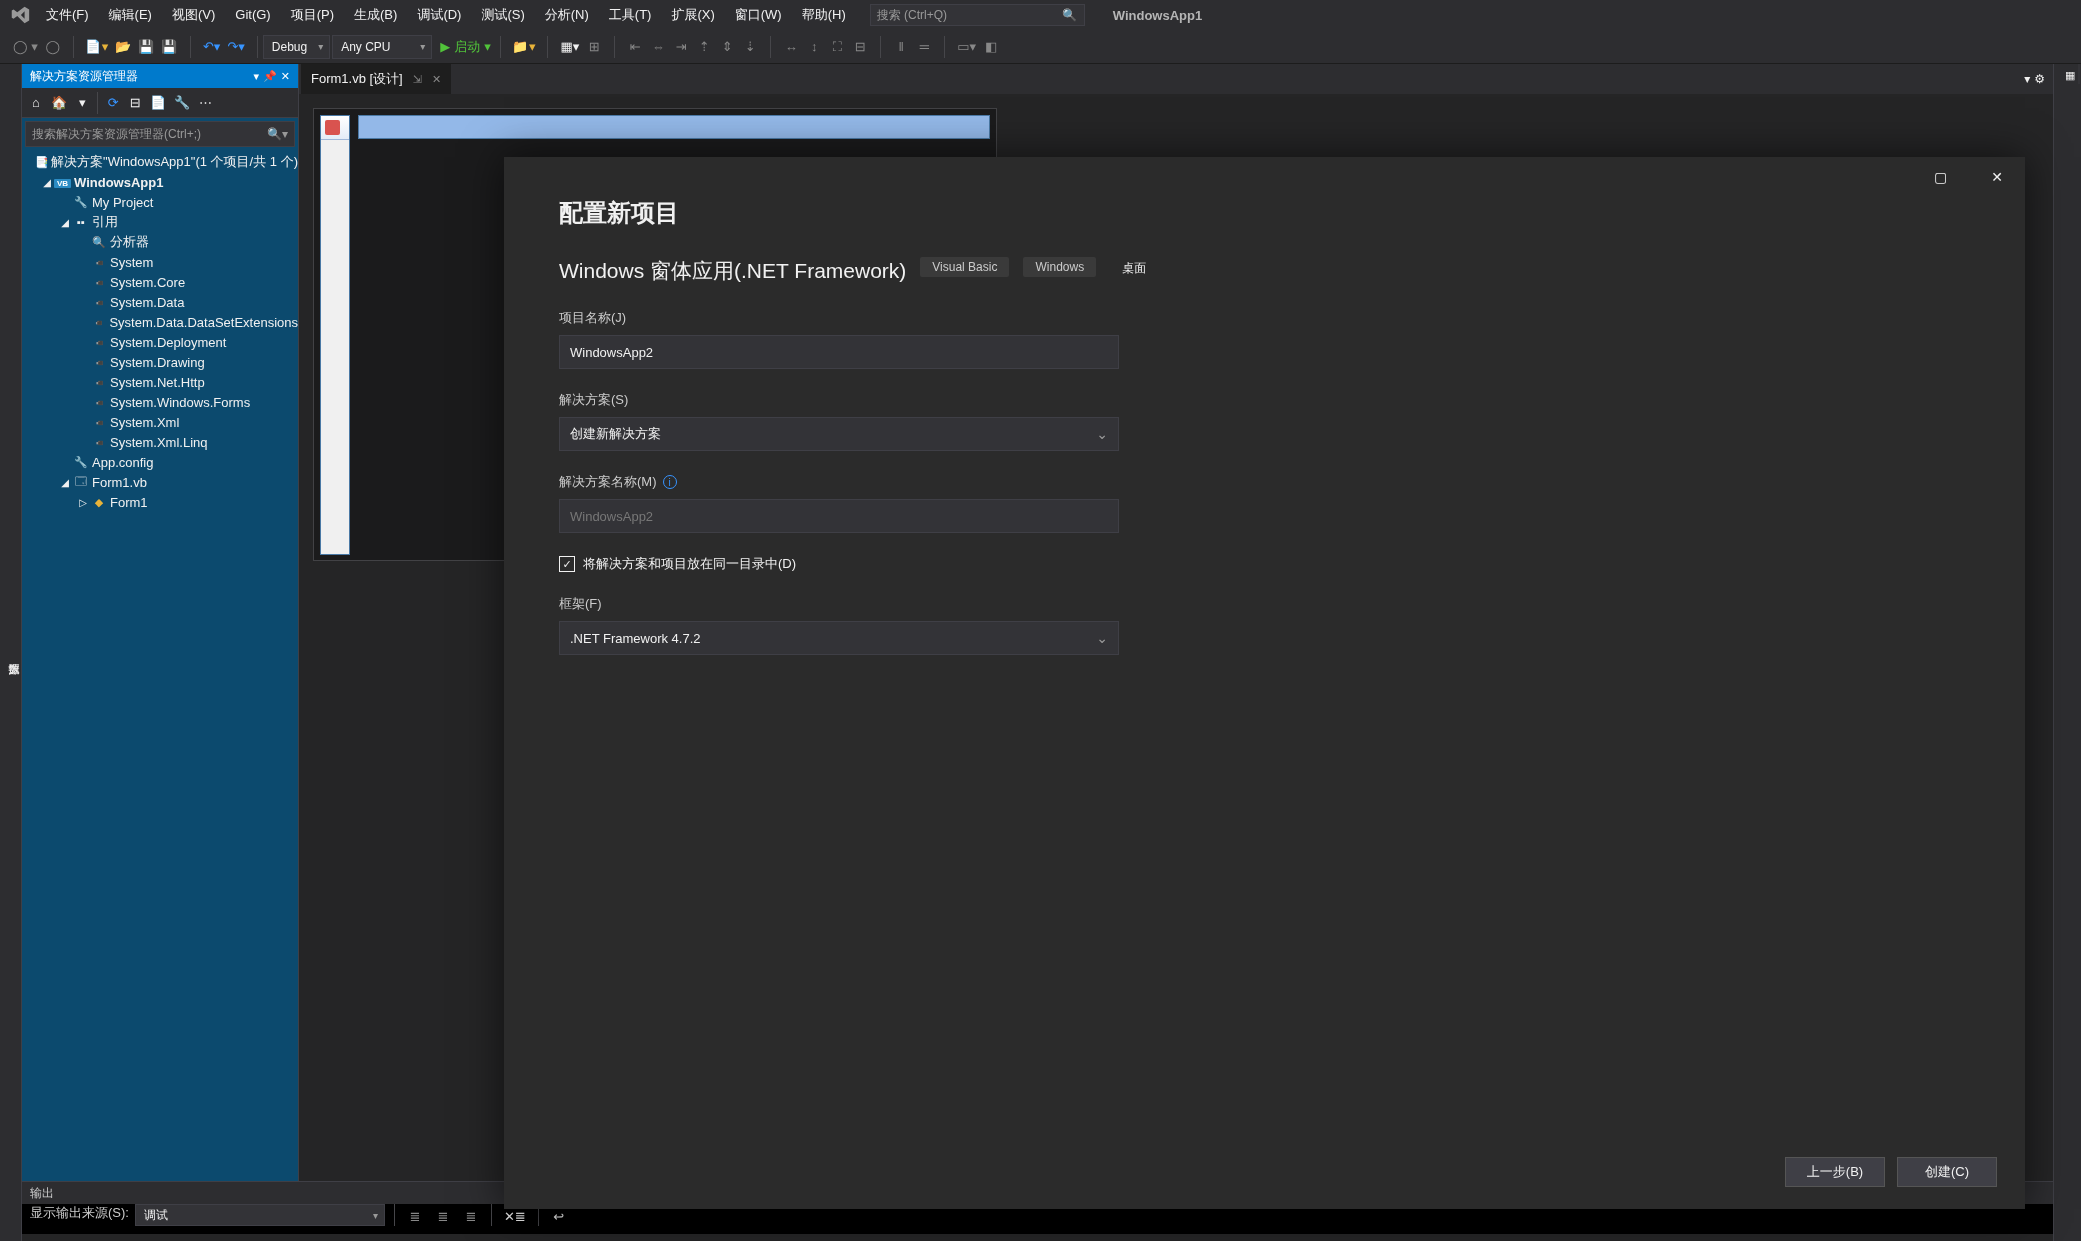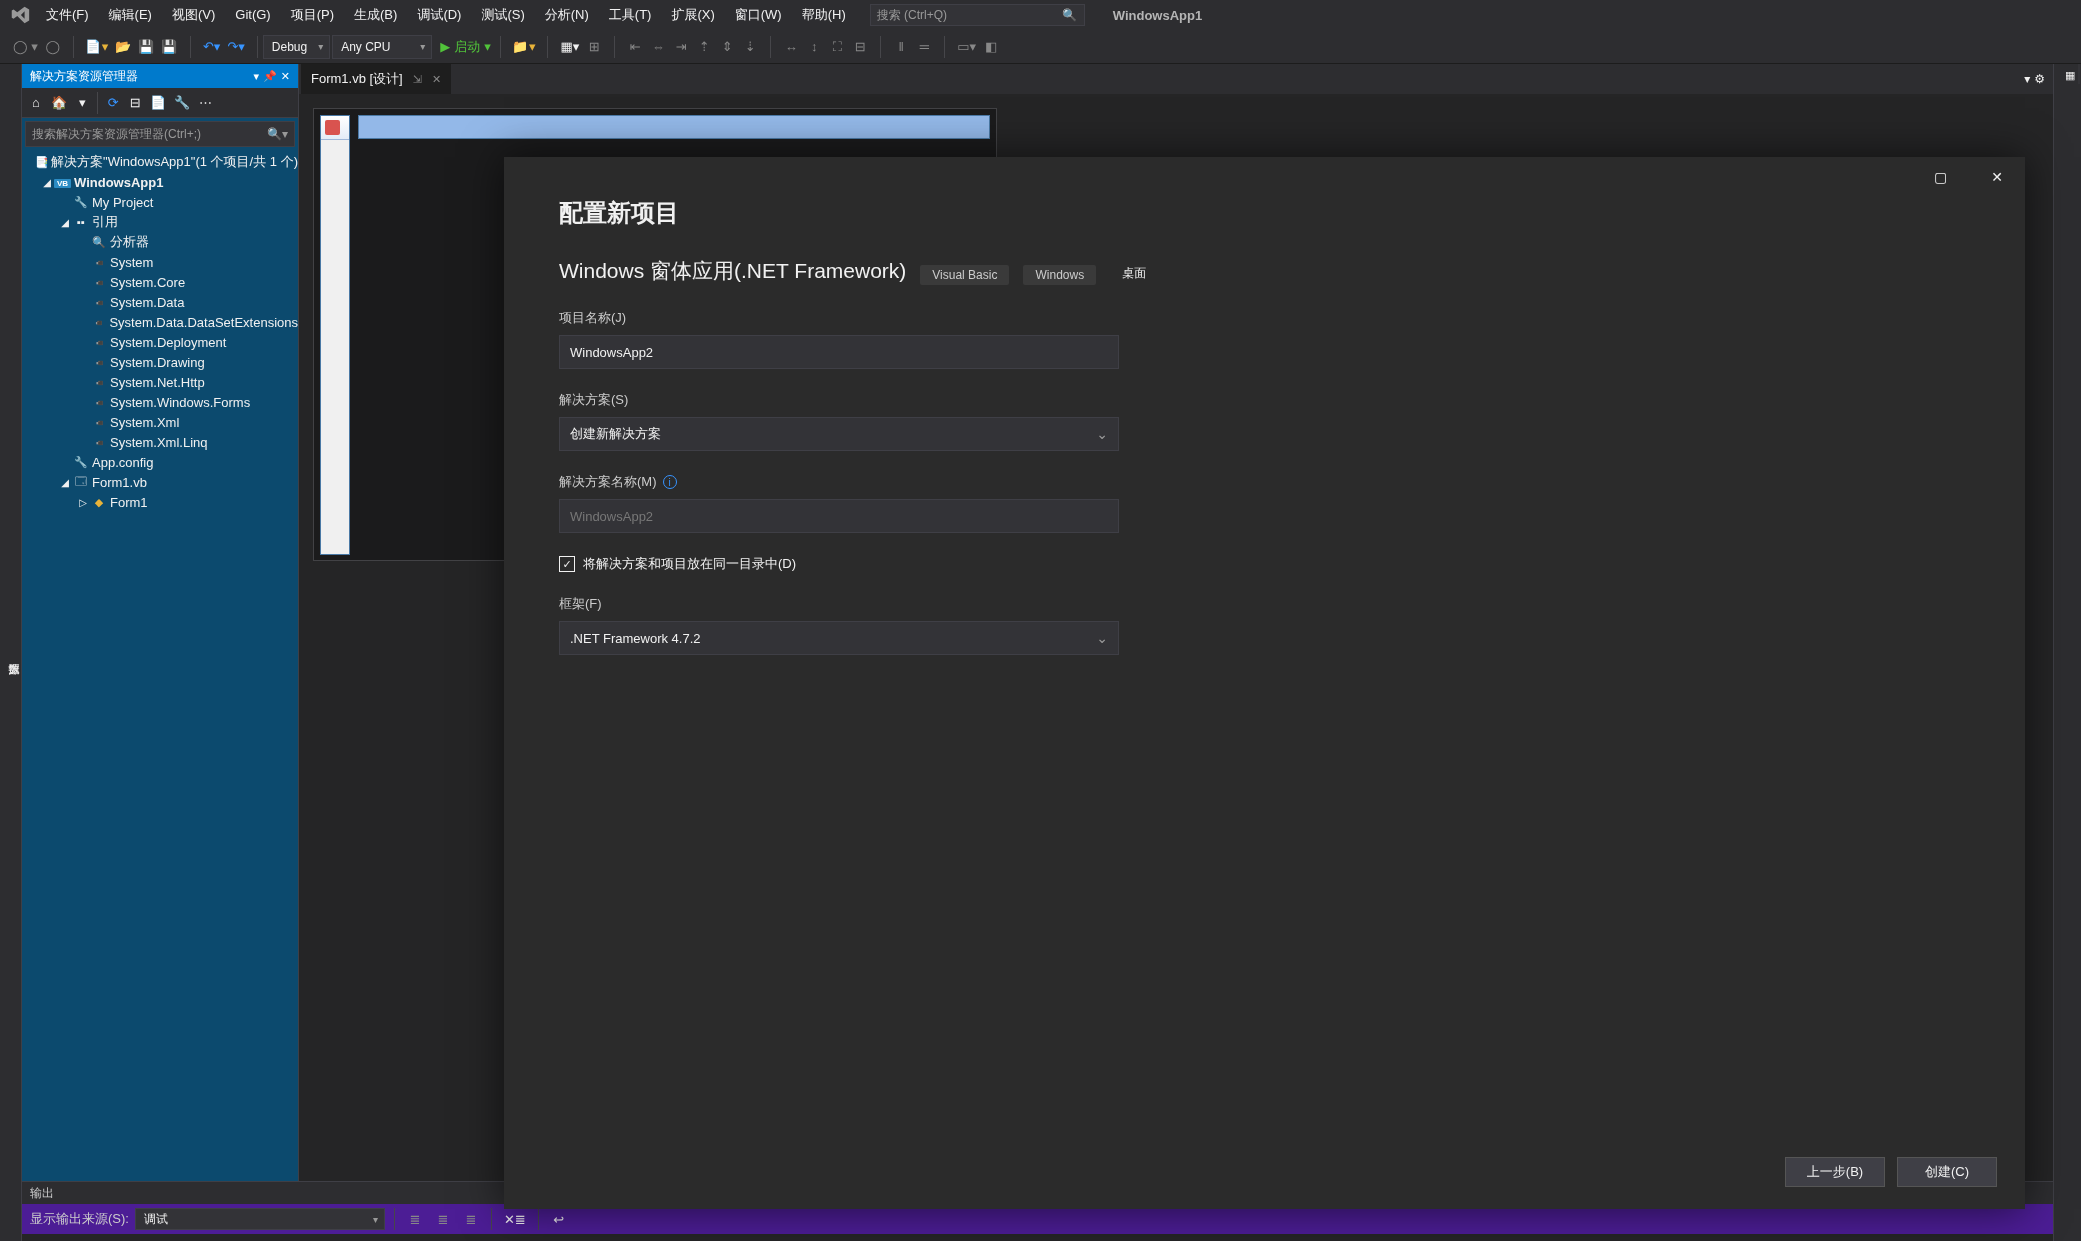--- a/index.html
+++ b/index.html
@@ -76,32 +76,32 @@
   .props-header { height:24px; background:#2d2d30; display:flex; align-items:center; padding-left:4px; font-size:12px; color:#ccc; white-space:nowrap; overflow:hidden;}
   .props-sub { height:24px; font-weight:700; padding-left:4px; display:flex; align-items:center; white-space:nowrap; overflow:hidden;}
   .props-tools { height:22px; display:flex; gap:2px; padding:0 3px; align-items:center;}
   .props-cat { height:20px; background:#333337; font-size:11px; padding-left:2px; display:flex; align-items:center; white-space:nowrap; overflow:hidden;}
   .props-body { flex:1;}
   .props-footer { height:24px; font-weight:700; padding-left:4px; display:flex; align-items:center; white-space:nowrap; overflow:hidden;margin-left:39px;}
   
   
   .output-panel { position:absolute; left:22px; right:28px; bottom:0; height:60px; background:#252526; border-top:1px solid #3f3f46; display:flex; flex-direction:column;}
   .output-title { height:22px; display:flex; align-items:center; padding:0 8px; background:#2d2d30; font-size:12px; color:#ccc;}
-  .output-toolbar { height:30px; display:flex; align-items:center; gap:6px; padding:0 8px; background:#4c1d95;}
+  .output-toolbar { height:30px; display:flex; align-items:flex-start; gap:6px; padding:0 8px; background:#000000;}
   .output-source { color:#ccc;}
   .output-dd { height:22px; min-width:250px; background:#333337; border:1px solid #3f3f46; padding:0 22px 0 8px; display:flex; align-items:center; position:relative; font-size:12px;}
   .output-dd::after { content:"▾"; position:absolute; right:6px; color:#999; font-size:10px;}
   
   
   .modal { position:absolute; left:504px; top:157px; right:56px; bottom:32px; background:#2b2b2b; box-shadow:0 0 40px rgba(0,0,0,.6); display:flex; flex-direction:column; z-index:50;}
   .modal-chrome { position:absolute; top:8px; right:14px; display:flex; gap:28px; color:#f1f1f1; font-size:14px;}
   .modal-chrome span { cursor:pointer; padding:4px 8px;}
   .modal-body { padding:40px 55px 20px; flex:1; overflow:auto;}
   .modal h1 { font-size:24px; font-weight:600; margin-bottom:28px;}
-  .template-line { display:flex; align-items:flex-end; gap:14px; margin-bottom:24px;}
+  .template-line { display:flex; align-items:flex-start; gap:14px; margin-bottom:24px;}
   .template-name { font-size:21px; font-weight:400;}
   .tag { background:#3a3a3a; padding:3px 12px; font-size:12px; color:#ccc; border-radius:2px;}
   .tag.plain { background:transparent; color:#f1f1f1;}
   
   .form-label { font-size:13px; color:#ccc; margin-bottom:8px; display:flex; align-items:center; gap:6px;text-align:center;}
   .form-input { width:560px; height:34px; background:#333337; border:1px solid #3f3f46; color:#f1f1f1; padding:0 10px; font-size:13px;}
   .form-row { margin-bottom:22px;}
   .loc-row { display:flex; gap:14px; align-items:center;}
   .form-select { width:560px; height:34px; background:#333337; border:1px solid #3f3f46; color:#f1f1f1; padding:0 10px; font-size:13px; position:relative; display:flex; align-items:center;}
   .form-select::after { content:"⌄"; position:absolute; right:10px; color:#999; font-size:14px;}

